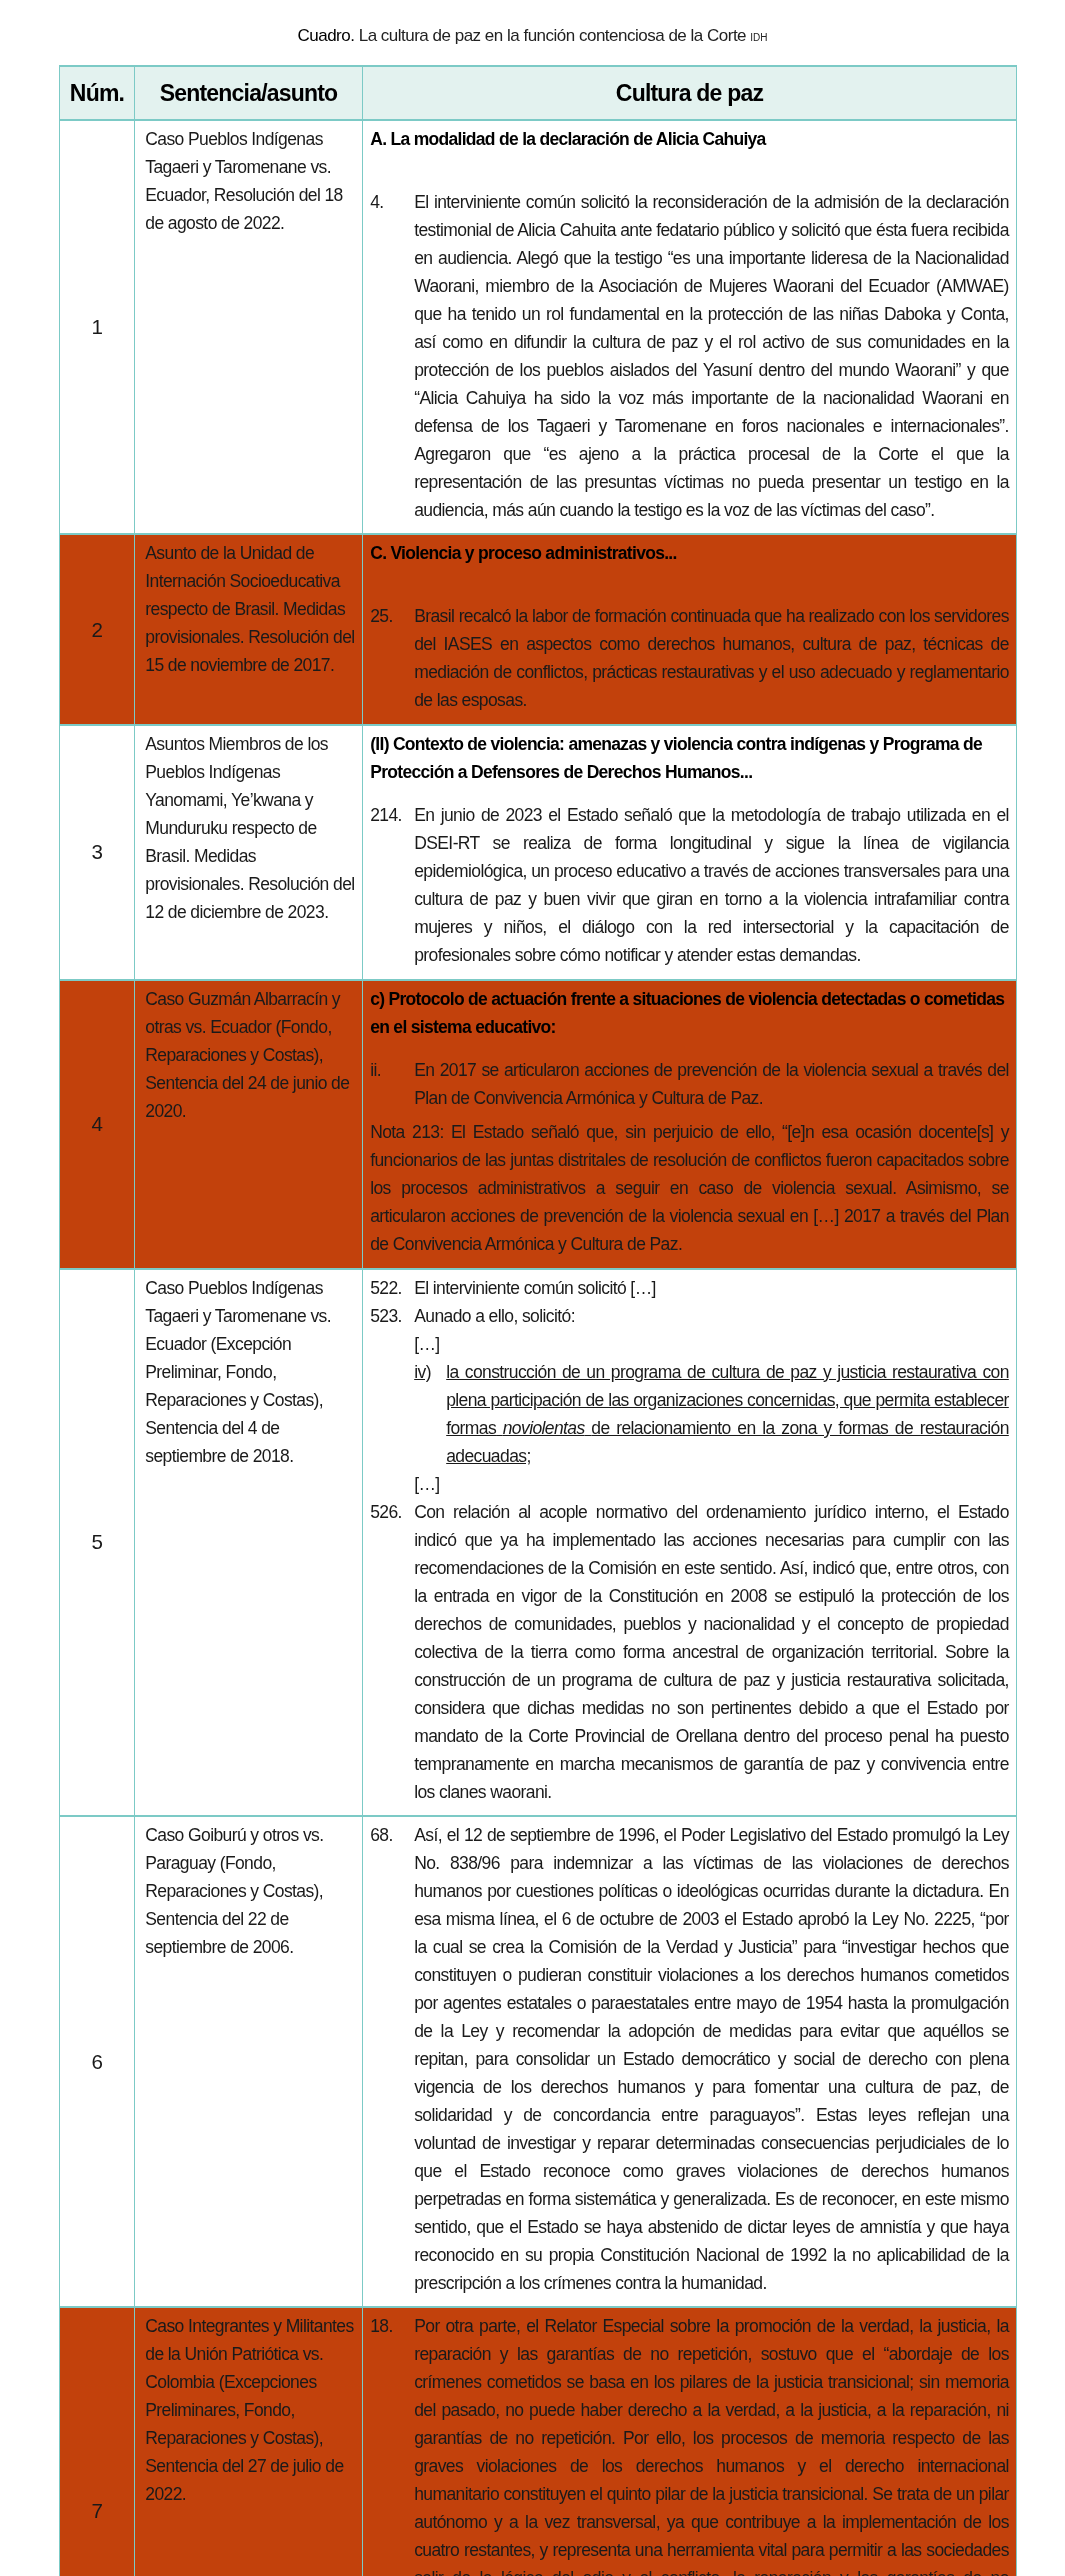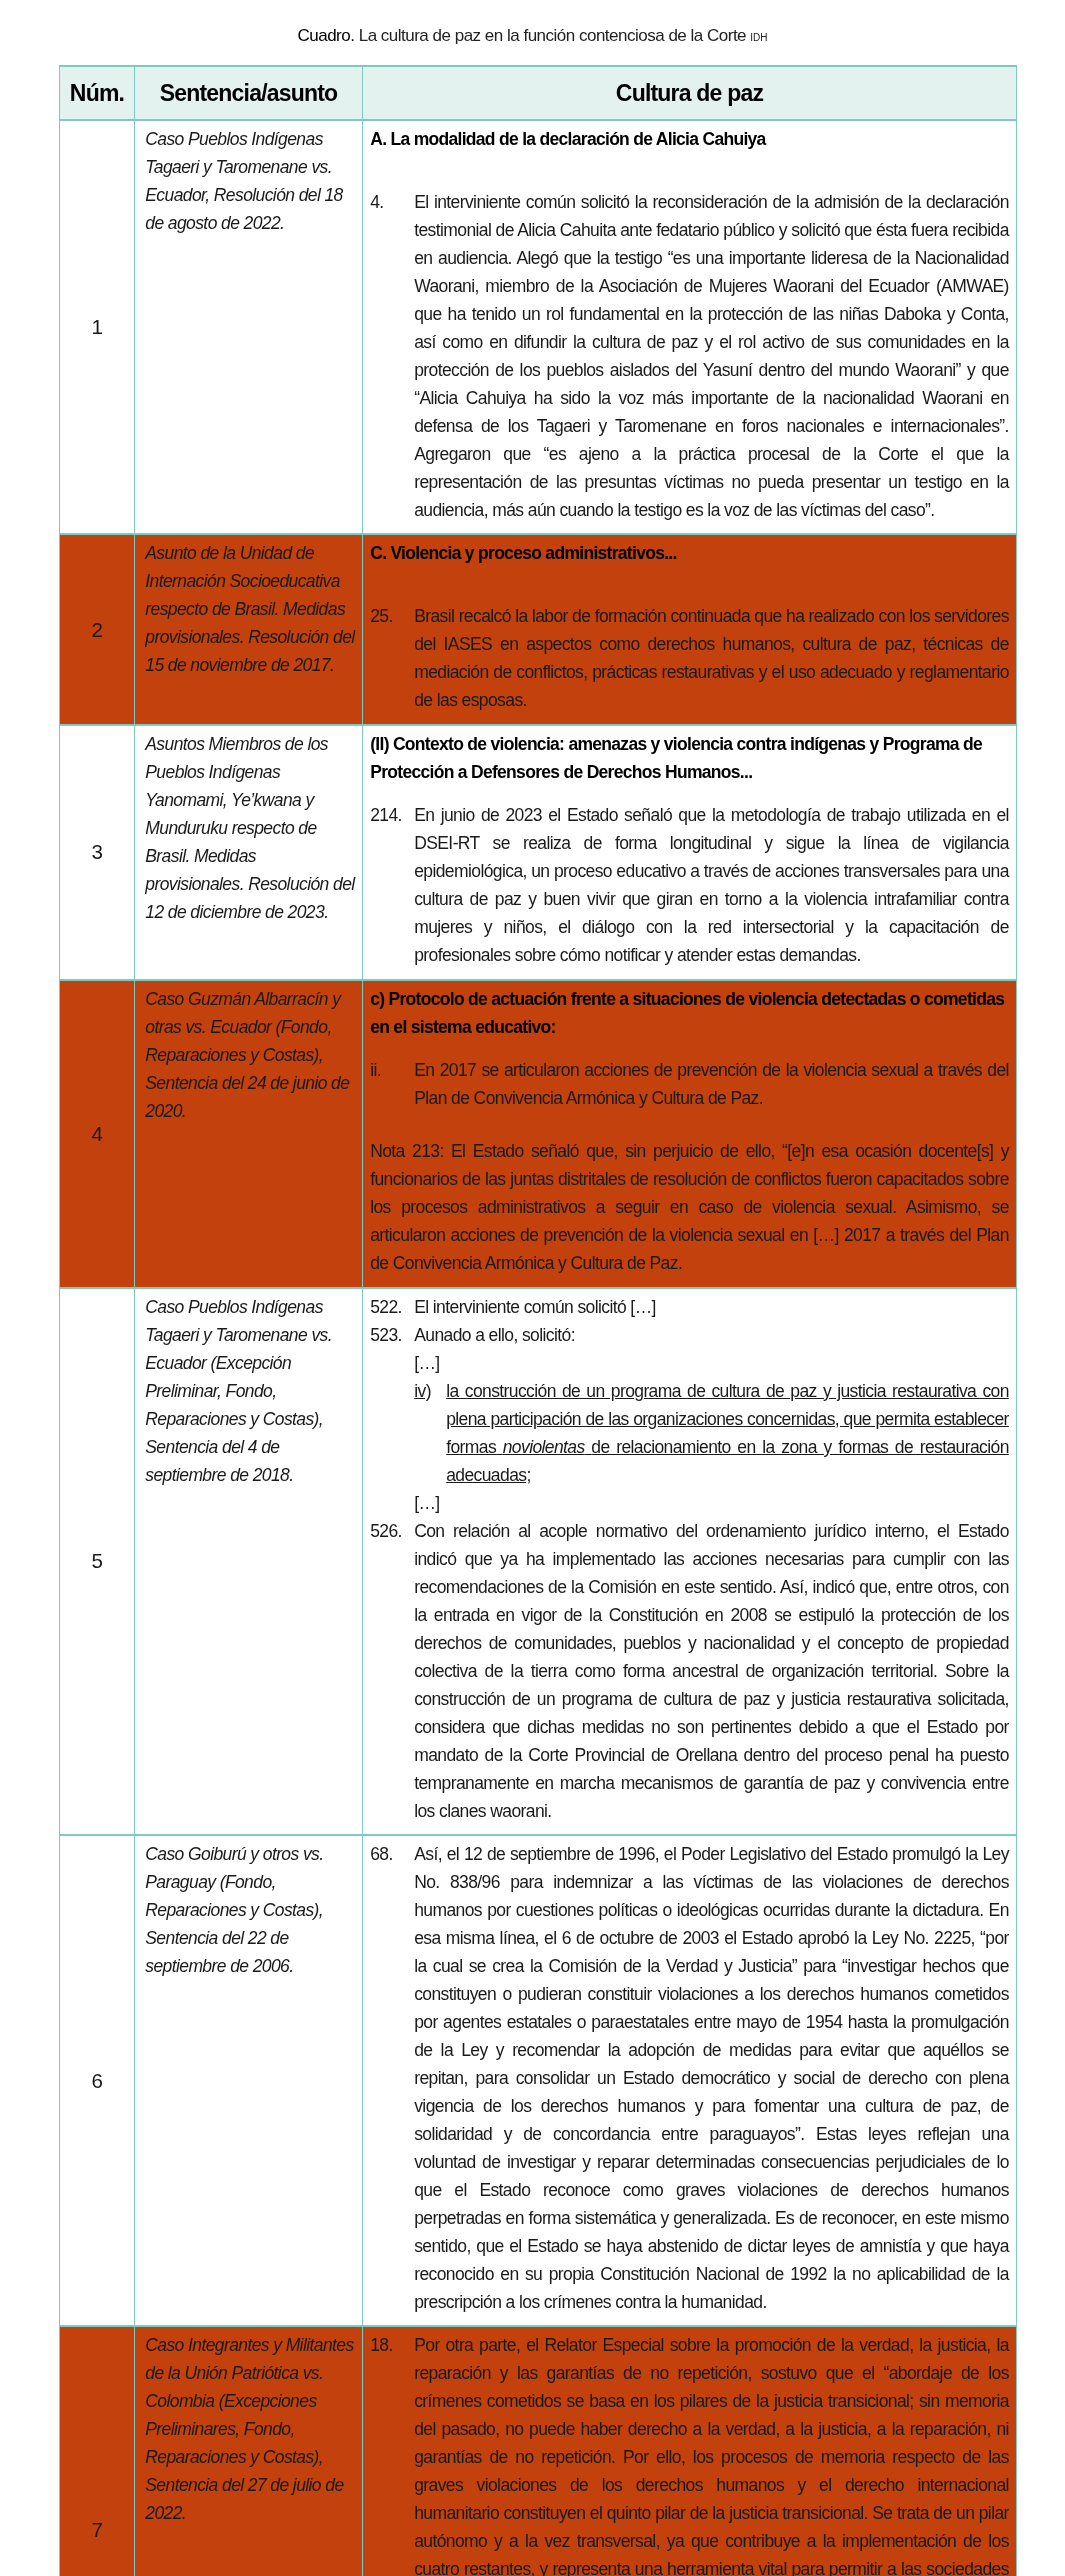--- a/index.html
+++ b/index.html
@@ -52,21 +52,20 @@
   table.cuadro tbody tr.shaded td { background: #c2410c; }
   td.num {
     text-align: center;
     vertical-align: middle !important;
     font-weight: 300;
     font-size: 20.6px;
   }
   td.sent {
     padding: 4.1px 5.2px 10.3px 10.3px;
     font-weight: 300;
-    font-style: italic;
   }
   td.cult {
     padding: 4.1px 7.2px 9.3px 7.2px;
     font-weight: 300;
   }
   .sect-title {
     font-weight: 700;
     color: #000;
     letter-spacing: -0.7px;
     margin-bottom: 20.6px;
@@ -75,21 +74,21 @@
   .para {
     display: flex;
     text-align: justify;
   }
   .para .pn { flex: 0 0 44px; }
   .para .pt { flex: 1 1 auto; }
   .sub-block { padding-left: 44px; }
   .sub-item { display: flex; text-align: justify; text-decoration: underline; }
   .sub-item .sn { flex: 0 0 32px; }
   .sub-item .st { flex: 1 1 auto; }
-  .note { text-align: justify; margin-top: 25px; }
+  .note { text-align: justify; margin-top: 6px; }
   .gap { height: 14.4px; }
   em { font-style: italic; }
 </style>
 </head>
 <body>
 
 <div class="page">
 
   <div class="caption">
     <span class="lead">Cuadro.</span>

